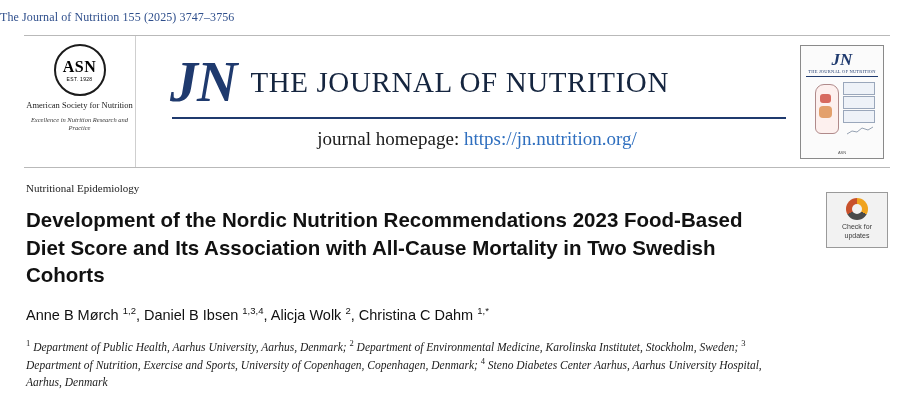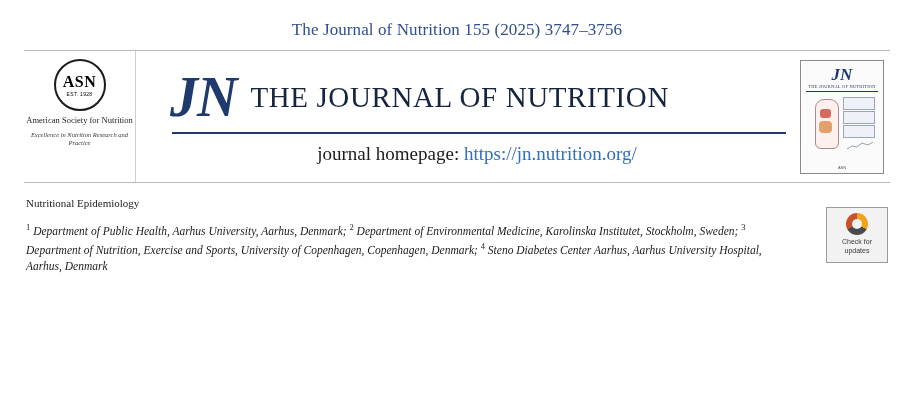--- a/index.html
+++ b/index.html
@@ -17,25 +17,25 @@
   }
   .page {
     position: relative;
     width: 914px;
     height: 407px;
     box-sizing: border-box;
   }
 
   
   .running-head {
-    text-align: center;
-    font-family: "Liberation Serif", serif;
-    font-size: 17px;
+    text-align: left;
+    font-family: "Liberation Serif", serif;
+    font-size: 12px;
     color: #2f4f8c;
-    padding-top: 20px;
+    padding-top: 10px;
     letter-spacing: 0.1px;
   }
 
   
   .masthead {
     position: relative;
     margin: 10px 24px 0 24px;
     border-top: 1px solid #b9b9b9;
     border-bottom: 1px solid #b9b9b9;
     height: 133px;
@@ -370,21 +370,23 @@
       </div>
       <div class="cover-foot">ASN</div>
     </div>
 
   </div>
 
   <div class="article">
 
     <div class="section-label">Nutritional Epidemiology</div>
 
-
+    <h1 class="article-title">Development of the Nordic Nutrition Recommendations 2023 Food-Based Diet Score and Its Association with All-Cause Mortality in Two Swedish Cohorts</h1>
+
+    <div class="authors"><span>Anne B Mørch </span><sup>1,2</sup><span>, </span><span>Daniel B Ibsen </span><sup>1,3,4</sup><span>, </span><span>Alicja Wolk </span><sup>2</sup><span>, </span><span>Christina C Dahm </span><sup>1,*</sup></div>
 
     <div class="affiliations"><sup>1</sup><span> Department of Public Health, Aarhus University, Aarhus, Denmark; </span><sup>2</sup><span> Department of Environmental Medicine, Karolinska Institutet, Stockholm, Sweden; </span><sup>3</sup><span> Department of Nutrition, Exercise and Sports, University of Copenhagen, Copenhagen, Denmark; </span><sup>4</sup><span> Steno Diabetes Center Aarhus, Aarhus University Hospital, Aarhus, Denmark</span></div>
 
     <div class="crossmark">
       <div class="crossmark-circle"></div>
       <div class="crossmark-text">
         <span>Check for</span><br>
         <span>updates</span>
       </div>
     </div>

